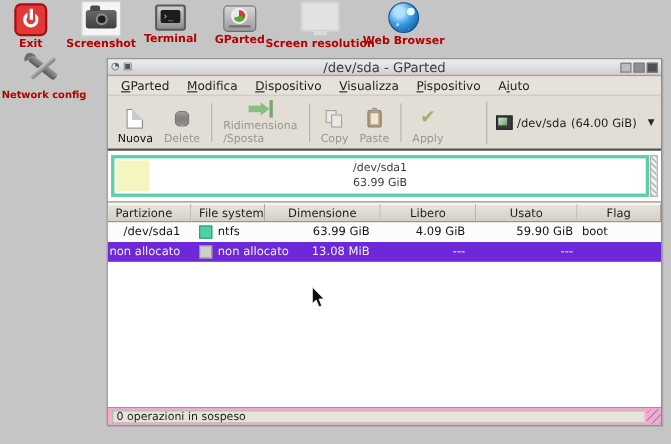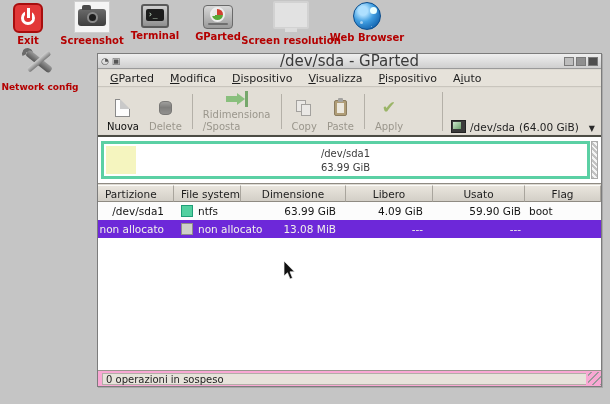--- a/index.html
+++ b/index.html
@@ -57,21 +57,21 @@
     background:#dedad2; border:1px solid #7c7c7c;
     box-shadow:1px 1px 0 #a9a9a9;
   }
   .titlebar {
     position:absolute; left:0; top:0; right:0; height:15px;
     background:linear-gradient(#efefef,#cfcfcf);
     border-bottom:1px solid #9a9a9a;
     display:flex; align-items:center; padding:0 3px;
   }
   .titlebar .tb-ic { font-size:9px; color:#555; line-height:1; margin-right:3px; }
-  .titlebar .ttext { position:absolute; left:0; right:0; text-align:center; font-size:15px; color:#3a3a3a; }
+  .titlebar .ttext { position:absolute; left:0; right:0; text-align:center; font-size:12px; color:#3a3a3a; }
   .winbtns { margin-left:auto; display:flex; gap:2px; position:relative; z-index:2; }
   .winbtns span { width:10px; height:9px; border:1px solid #7a7a7a; display:inline-block; }
   .wb-min { background:#bdbdbd; } .wb-max { background:#8f8f8f; } .wb-close { background:#4f4f4f; }
 
   .menubar {
     position:absolute; left:0; top:16px; right:0; height:17px;
     background:#e6e2da; display:flex; align-items:center; padding-left:4px;
     border-bottom:1px solid #c9c5bd;
   }
   .menuitem { font-size:11px; color:#1e1e1e; padding:1px 8px; white-space:nowrap; }
@@ -96,21 +96,21 @@
   .tic-resize .bar { position:absolute; right:0; top:0; width:3px; height:16px; background:#5c9a52; }
   .tic-copy { position:relative; width:16px; height:16px; opacity:.6; }
   .tic-copy i { position:absolute; width:10px; height:12px; background:#f0f0f0; border:1px solid #7a7a7a; }
   .tic-copy i:first-child { left:0; top:0; } .tic-copy i:last-child { left:5px; top:4px; }
   .tic-paste { position:relative; width:13px; height:16px; background:#a08858; border:1px solid #6f5c38; border-radius:2px; opacity:.75; }
   .tic-paste::before { content:""; position:absolute; left:2px; top:2px; right:2px; bottom:2px; background:#eeeae0; }
   .tic-paste::after { content:""; position:absolute; left:3px; top:-3px; width:5px; height:4px; background:#8f8f8f; border-radius:1px; }
   .tic-apply { font-size:17px; line-height:1; color:#8fae55; opacity:.85; }
 
   .tb-right { margin-left:auto; display:flex; align-items:center; }
-  .combo { display:flex; align-items:flex-end; gap:4px; padding:0 4px 0 8px; height:100%; }
+  .combo { display:flex; align-items:center; gap:4px; padding:0 4px 0 8px; height:100%; }
   .combo .dev-ic { width:15px; height:13px; background:#3a3a3a; border:1px solid #222; position:relative; }
   .combo .dev-ic::before { content:""; position:absolute; left:1px; top:1px; width:8px; height:7px; background:linear-gradient(135deg,#cde8cd,#6aa06a); }
   .combo .ctext { font-size:10.5px; color:#1e1e1e; white-space:nowrap; }
   .combo .arrow { font-size:8px; color:#2a2a2a; margin-left:6px; }
 
   .visual {
     position:absolute; left:0; top:81px; right:0; height:49px;
     background:#ffffff; border-top:2px solid #4c4c44; border-bottom:1px solid #8f8b83;
     padding:3px;
   }

